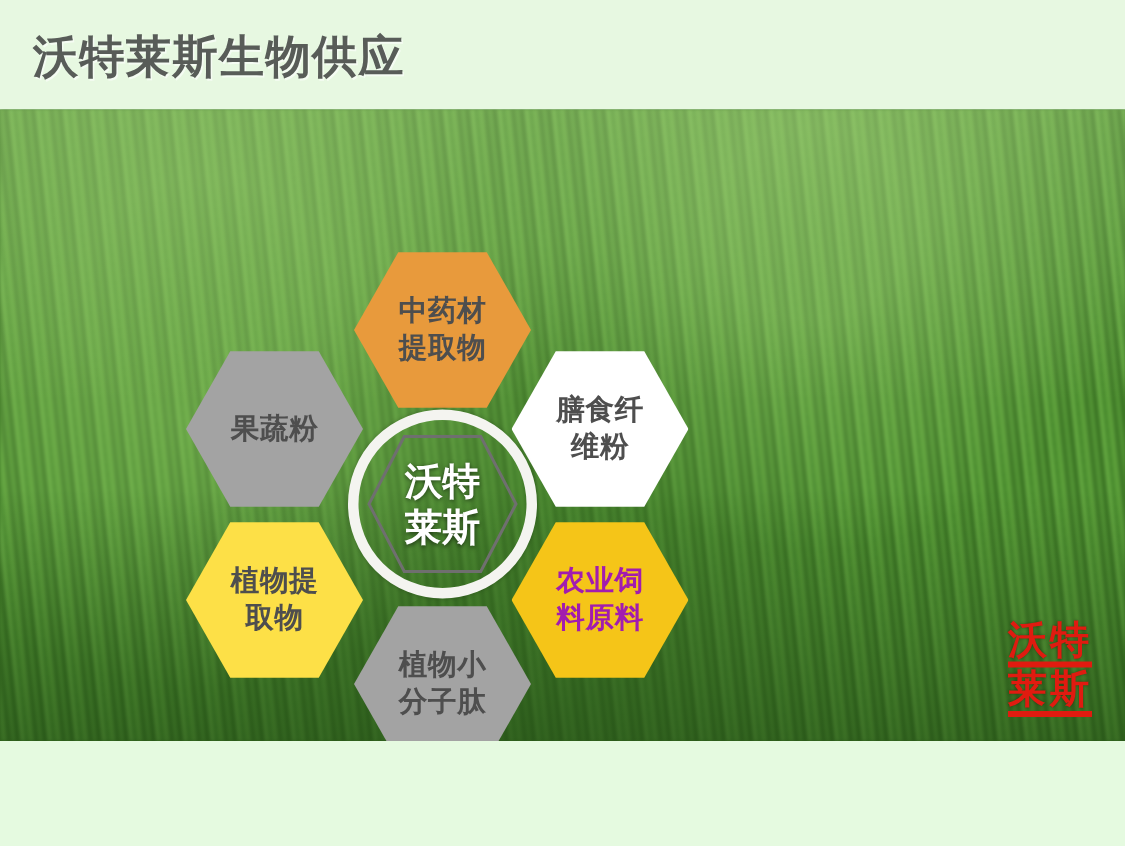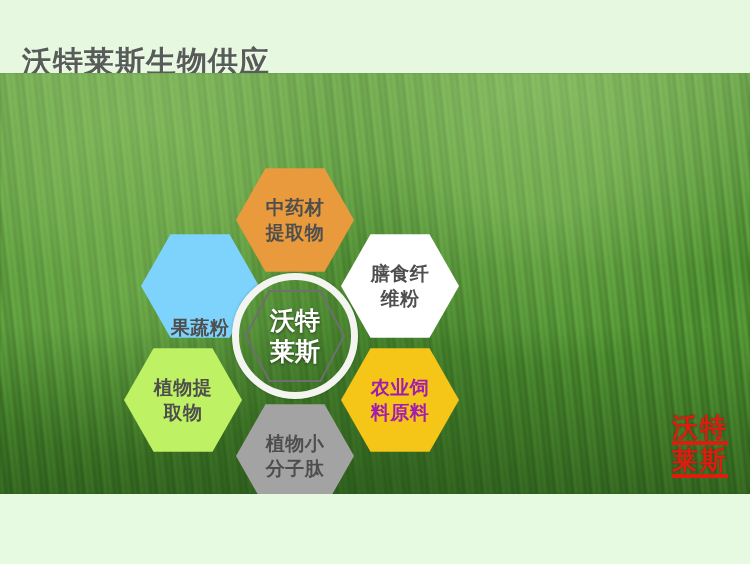--- a/index.html
+++ b/index.html
@@ -32,21 +32,20 @@
     position: absolute;
     left: 22px;
     top: 22px;
     font-size: 30px;
     font-weight: bold;
     color: #585c58;
     letter-spacing: 1px;
     line-height: 34px;
     white-space: nowrap;
     text-shadow: 1px 1px 0 rgba(255,255,255,.6);
-    margin-top: 23px;
   }
 
   
   .photo-panel {
     position: absolute;
     left: 0;
     top: 73px;
     width: 750px;
     height: 421px;
     overflow: hidden;
@@ -195,28 +194,28 @@
   <div class="photo-panel">
     <div class="grass"></div>
     <div class="grass-top-haze"></div>
     <div class="grass-bottom-shade"></div>
 
     <div class="hex-cluster" id="hex-cluster">
         <div class="hex" style="left: 295px; top: 147px; background: rgb(232, 154, 60);">
           <span class="hex-label" style="color: rgb(78, 78, 78);">中药材
 提取物</span>
         </div>
-        <div class="hex" style="left: 200px; top: 213px; background: #7dd3fc; align-items: flex-end;">
+        <div class="hex" style="left: 183px; top: 213px; background: #a3a3a3;">
           <span class="hex-label" style="color: rgb(78, 78, 78);">果蔬粉</span>
         </div>
         <div class="hex" style="left: 400px; top: 213px; background: #ffffff;">
           <span class="hex-label" style="color: rgb(78, 78, 78);">膳食纤
 维粉</span>
         </div>
-        <div class="hex" style="left: 183px; top: 327px; background: #bef264;">
+        <div class="hex" style="left: 183px; top: 327px; background: #fde047;">
           <span class="hex-label" style="color: rgb(78, 78, 78);">植物提
 取物</span>
         </div>
         <div class="hex" style="left: 400px; top: 327px; background: rgb(245, 197, 24);">
           <span class="hex-label" style="color: #a21caf;">农业饲
 料原料</span>
         </div>
         <div class="hex" style="left: 295px; top: 383px; background: #a3a3a3;">
           <span class="hex-label" style="color: rgb(78, 78, 78);">植物小
 分子肽</span>

